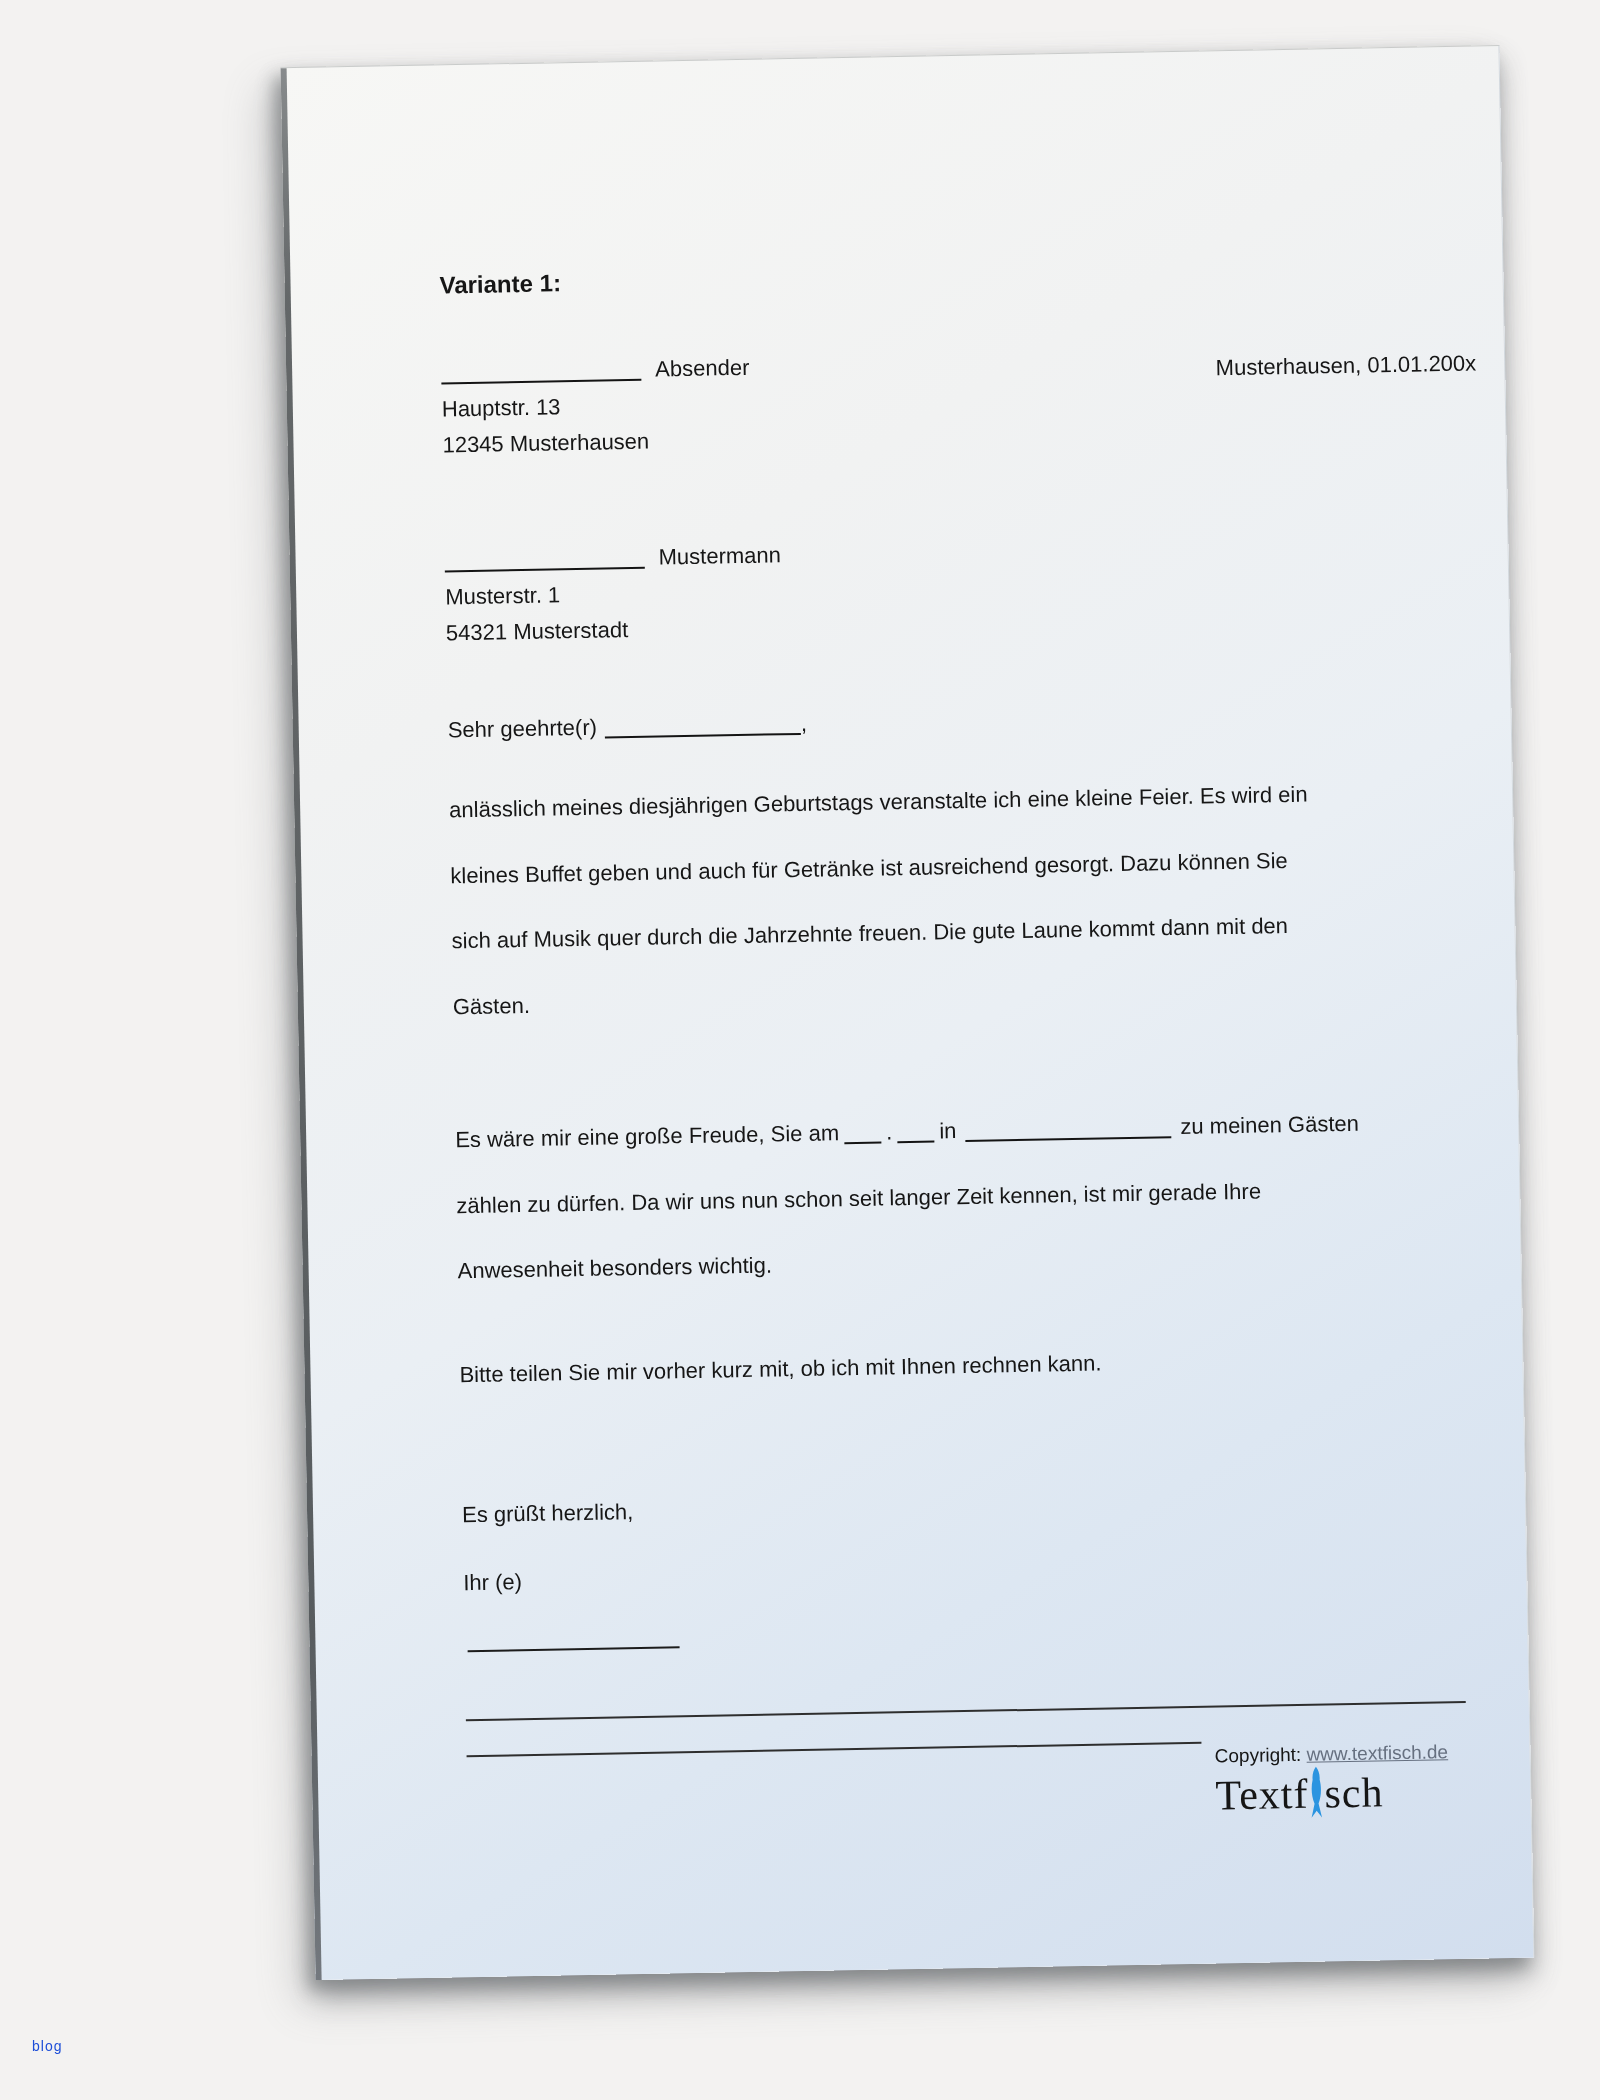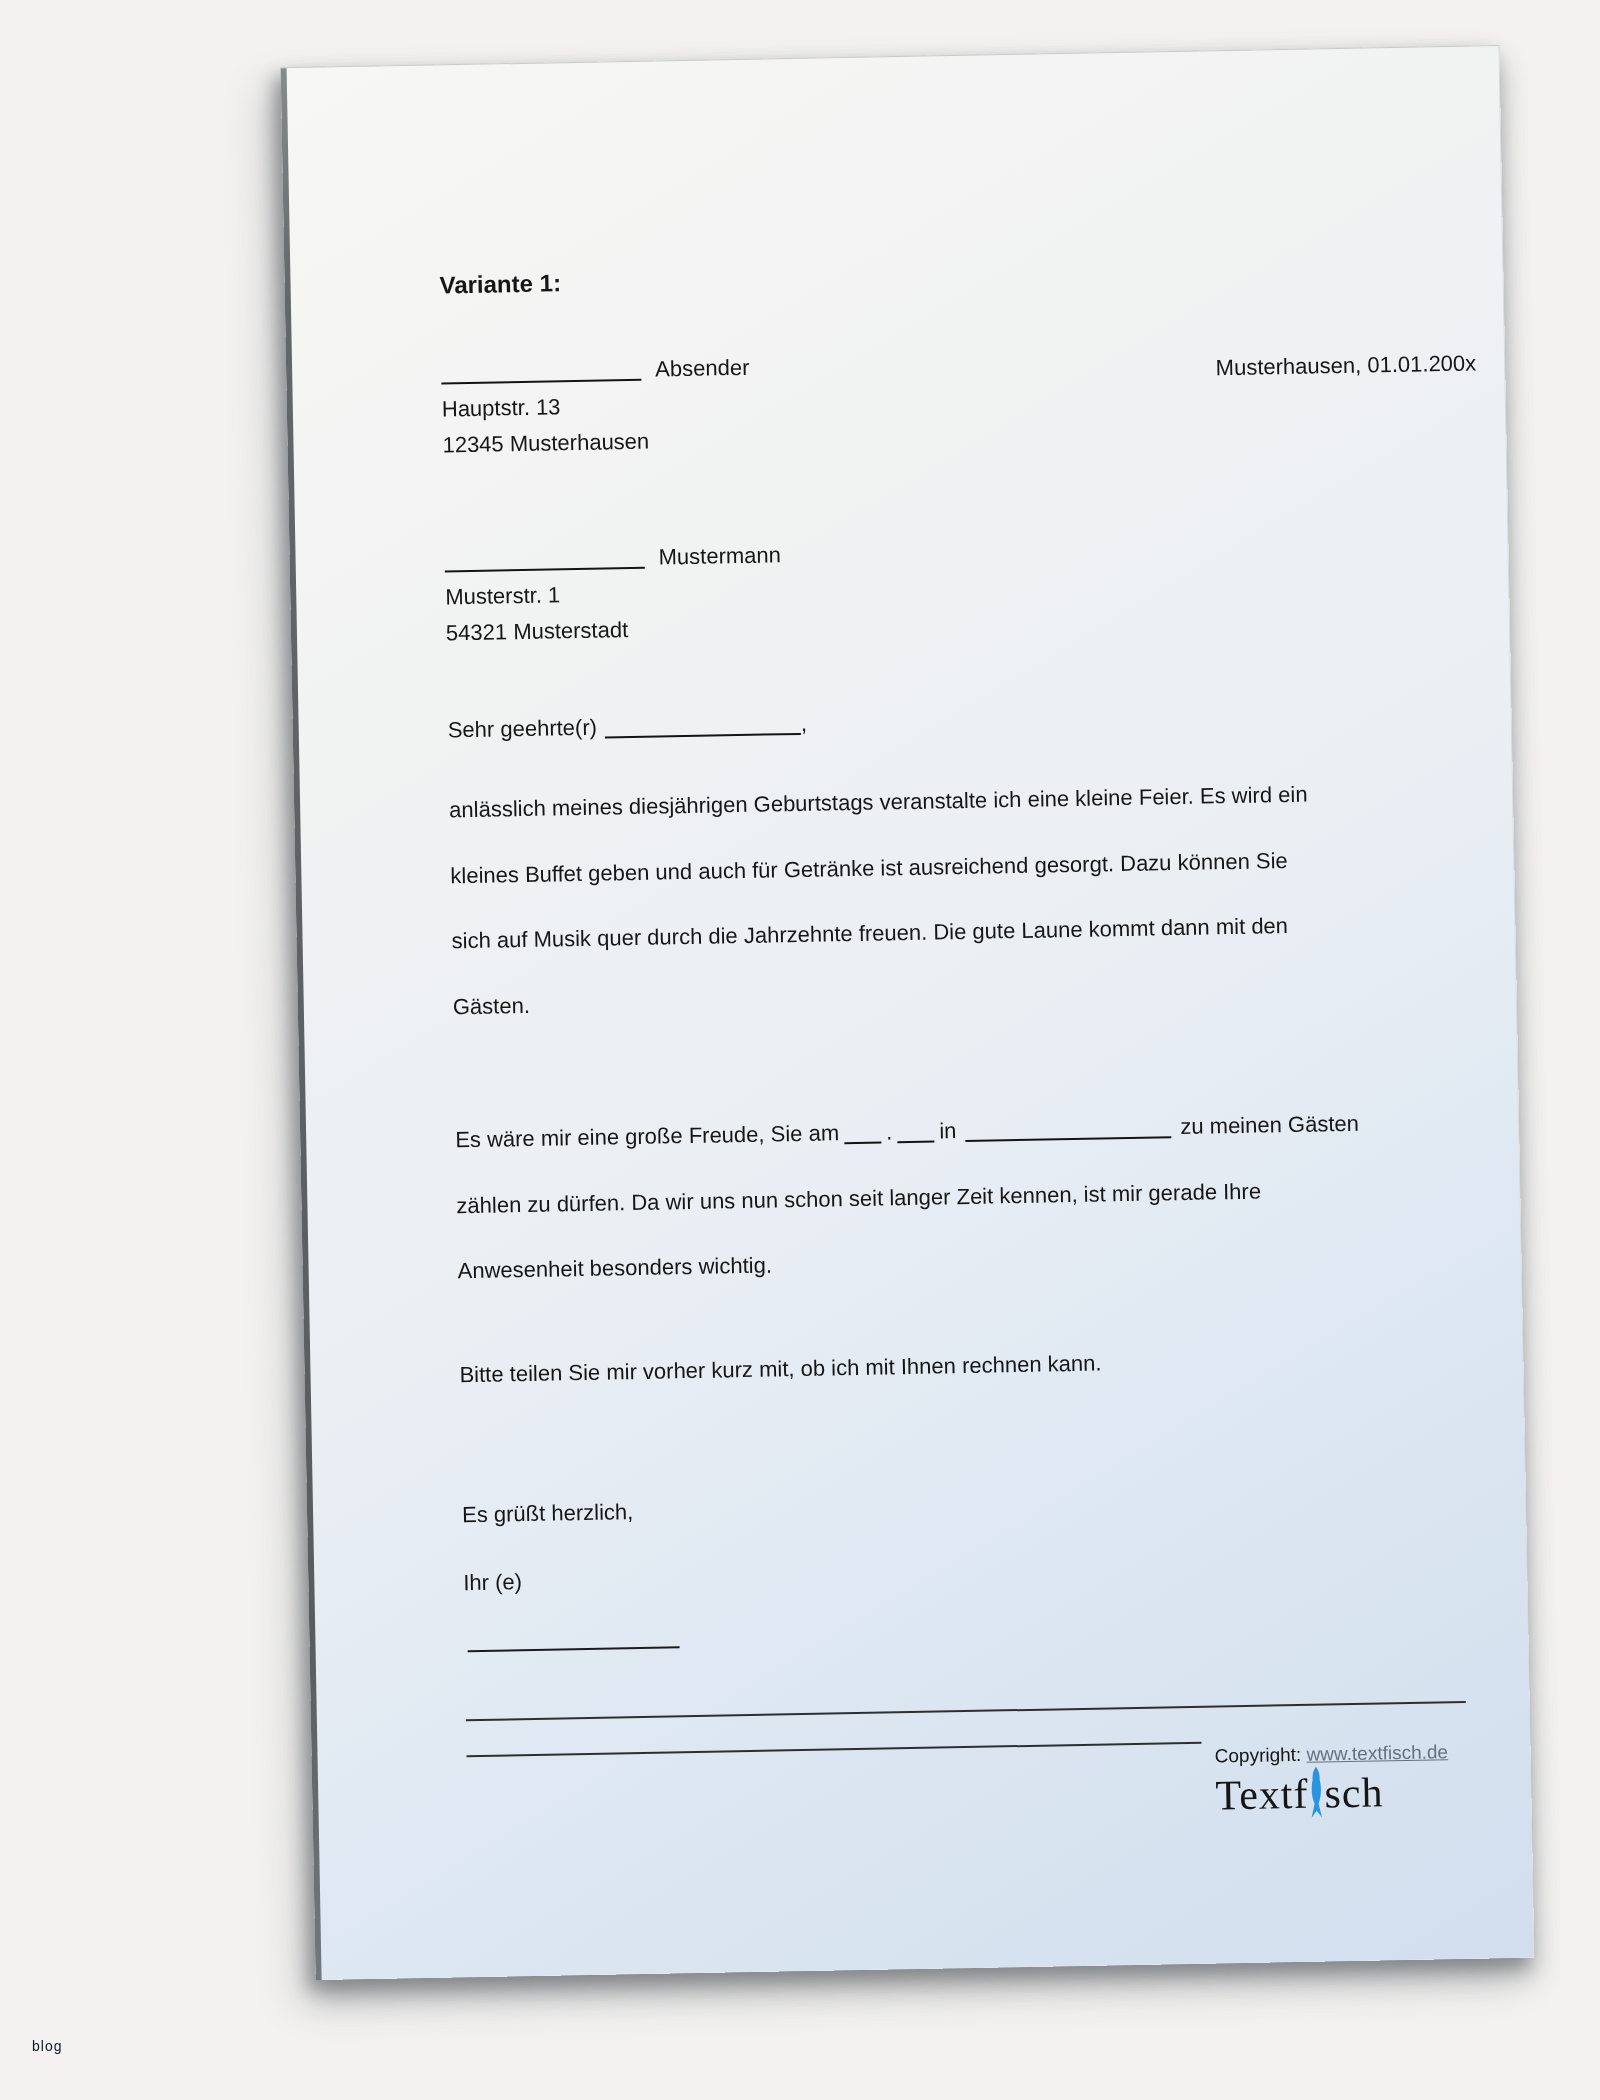--- a/index.html
+++ b/index.html
@@ -66,21 +66,21 @@
     font-family:"Liberation Serif", serif;
     font-size:42px;
     color:#4c5662;
     letter-spacing:1px;
     white-space:nowrap;
   }
   .logo .fish{vertical-align:-14px;margin:0 1px;}
 
   .watermark{
     position:absolute;left:32px;top:2038px;
-    font-size:14px;color:#0f172a;letter-spacing:1px;
+    font-size:14px;color:#1d4ed8;letter-spacing:1px;
   }
 </style>
 </head>
 <body>
 
 <div class="stage">
 
   <div class="sheet">
 
     <div class="abs heading" style="left:155px;top:206px;">Variante 1:</div>

